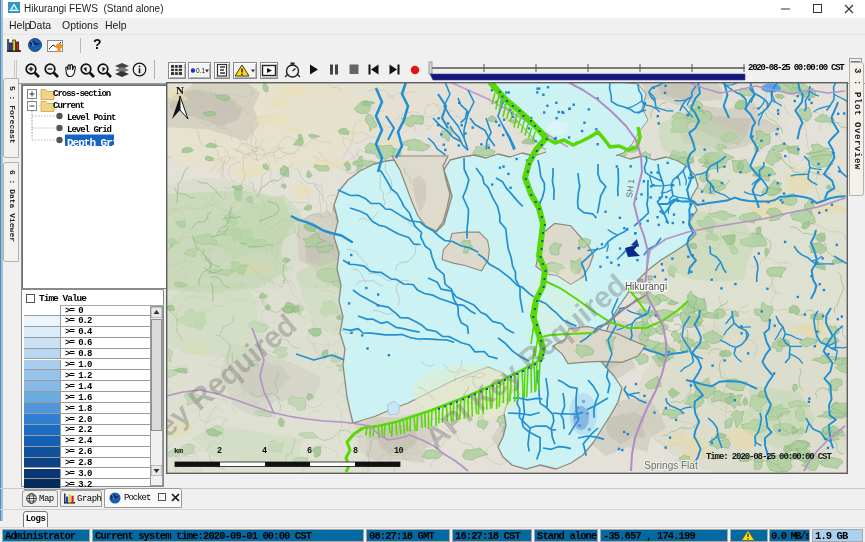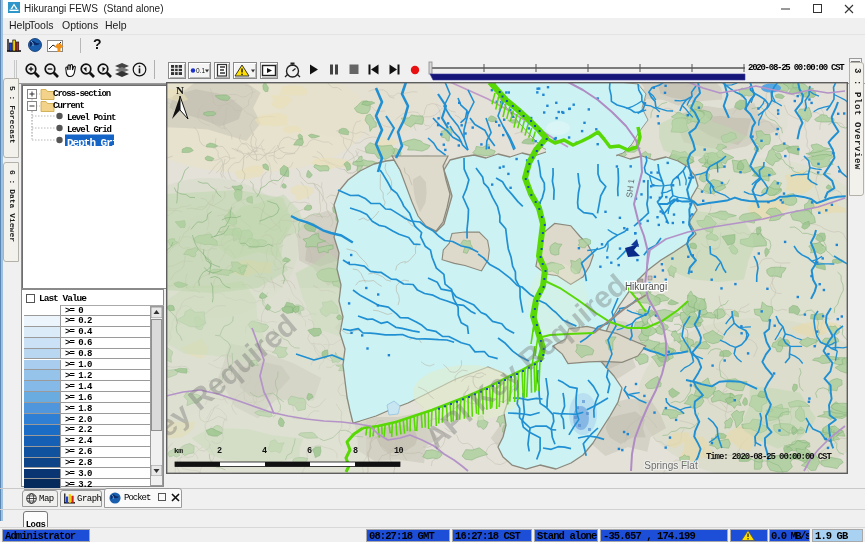--- a/index.html
+++ b/index.html
@@ -27,21 +27,21 @@
 #tree{left:21px;top:84px;width:150px;height:205px;background:#fff;border:1px solid #8a8a8a;box-shadow:inset 1px 1px 0 #6e6e6e}
 #legend{left:21px;top:289px;width:143px;height:198px;background:#fff;border:1px solid #8a8a8a}
 .lrow{position:absolute;left:2px;width:126px;border-bottom:1px solid #9a9a9a}
 .sw{position:absolute;left:0;top:0;width:37px;height:100%;border-right:1px solid #9a9a9a}
 .lv{position:absolute;left:41px;top:0.5px;font-family:"Liberation Mono",monospace;font-weight:bold;font-size:9px;letter-spacing:-1px;color:#000}
 
 .btab{position:absolute;height:17px;background:#f0f0ef;border:1px solid #9a9a9a;border-radius:3px 3px 0 0;
  font-family:"Liberation Mono",monospace;font-weight:normal;font-size:9px;letter-spacing:-0.5px;color:#000}
 #statusbar{left:0;top:527px;width:865px;height:15px;background:#f0f0f0;border-top:1px solid #d8d8d8}
 .scell{position:absolute;top:1px;height:13px;border:1px solid #a8a8a8;font-family:"Liberation Mono",monospace;
- font-weight:bold;font-size:10.5px;letter-spacing:-0.9px;color:#000;background:#1d4ed8;padding-left:2px;overflow:hidden;white-space:nowrap}
+ font-weight:bold;font-size:10.5px;letter-spacing:-0.9px;color:#000;background:#0369a1;padding-left:2px;overflow:hidden;white-space:nowrap}
 svg{display:block}
 </style></head><body>
 
 <div class="abs" id="title"></div>
 <div class="abs" id="lborder"></div>
 <svg class="abs" id="ticon" viewBox="0 0 12 11">
     <rect width="12" height="11" fill="#2e96c8"></rect>
     <polygon points="6,1.5 9.5,7 2.5,7" fill="#fff"></polygon>
     <polygon points="6,3.5 7.8,7 4.2,7" fill="#2e96c8"></polygon>
     <rect x="1.5" y="7.6" width="9" height="1.4" fill="#fff"></rect>
@@ -52,21 +52,21 @@
   </svg>
 <svg class="abs winbtn" style="left:800px" viewBox="0 0 34 18">
     <rect x="13.5" y="4.5" width="8" height="8" fill="none" stroke="#333" stroke-width="1"></rect>
   </svg>
 <svg class="abs winbtn" style="left:832px" viewBox="0 0 34 18">
     <path d="M13,5 L21,13 M21,5 L13,13" stroke="#333" stroke-width="1.1"></path>
   </svg>
 
 <div class="abs" id="menu">
  <span style="left:6px">Help</span>
-    <span style="left:26px">Tools</span>
+    <span style="left:26px">Data</span>
     <span style="left:59px">Options</span>
     <span style="left:102px">Help</span>
 </div>
 
 <div class="abs" id="tb1">
  <svg class="abs" style="left:4px;top:4px" width="14" height="13" viewBox="0 0 14 13">
   <line x1="1" y1="0" x2="1" y2="12" stroke="#111" stroke-width="1.4"></line>
       <line x1="0" y1="12" x2="14" y2="12" stroke="#111" stroke-width="1.6"></line>
   <rect x="2.5" y="4" width="2.6" height="8" fill="#2040d0" stroke="#111" stroke-width="0.7"></rect>
   <rect x="5.8" y="1" width="2.6" height="11" fill="#f0d000" stroke="#111" stroke-width="0.7"></rect>
@@ -252,21 +252,21 @@
  <div class="abs mono" style="left:31px;top:3.5px;font-size:9px;letter-spacing:-1px">Cross-section</div>
  <div class="abs mono" style="left:31px;top:15.5px;font-size:9px;letter-spacing:-1px">Current</div>
  <div class="abs mono" style="left:45px;top:27.5px;font-size:9px;letter-spacing:-1px">Level Point</div>
  <div class="abs mono" style="left:45px;top:39.5px;font-size:9px;letter-spacing:-1px">Level Grid</div>
  <div class="abs mono" style="left:45px;top:51.5px;font-size:11px;letter-spacing:-1px;color:#fff">Depth Grid</div>
 
 </div>
 
 <div class="abs" id="legend">
  <div class="abs" style="left:4px;top:4px;width:9px;height:9px;background:#fff;border:1px solid #555"></div>
- <div class="abs mono" style="left:17px;top:3px;font-size:9.5px;letter-spacing:-1px">Last Value</div>
+ <div class="abs mono" style="left:17px;top:3px;font-size:9.5px;letter-spacing:-1px">Time Value</div>
  <div class="abs" style="left:2px;top:15px;width:140px;height:1px;background:#aaa"></div>
  <div class="lrow" style="top:15.0px;height:10.9px">
       <div class="sw" style="background:#ffffff"></div>
       <div class="lv">&gt;= 0</div>
     </div>
     <div class="lrow" style="top:25.9px;height:10.9px">
       <div class="sw" style="background:#ecf4fc"></div>
       <div class="lv">&gt;= 0.2</div>
     </div>
     <div class="lrow" style="top:36.8px;height:10.9px">
@@ -1686,24 +1686,25 @@
       <path d="M3,3 Q6,5 5,8" fill="none" stroke="#7ab0e0" stroke-width="1"></path>
     </svg>
  <span style="position:absolute;left:19px;top:4px;letter-spacing:-1px">Pocket</span>
  <div class="abs" style="left:53px;top:4px;width:8px;height:8px;border:1.4px solid #555"></div>
  <svg class="abs" style="left:66px;top:4px" width="9" height="9" viewBox="0 0 9 9">
       <path d="M1,1 L8,8 M8,1 L1,8" stroke="#111" stroke-width="1.6"></path>
     </svg>
 </div>
 <div class="abs" style="left:0px;top:509px;width:865px;height:1px;background:#d2d2d2"></div>
 
-<div class="abs mono" style="left:23px;top:511px;width:25px;height:28px;border:1px solid #777;border-radius:3px;background:#fcfcfc;font-size:9px;letter-spacing:-0.5px;text-align:center;padding-top:8px">Logs</div>
+<div class="abs mono" style="left:23px;top:511px;width:25px;height:28px;border:1px solid #777;border-radius:3px;background:#fcfcfc;font-size:9px;letter-spacing:-0.5px;text-align:center;padding-top:2px">Logs</div>
 
 <div class="abs" id="statusbar">
  <div class="scell" style="left:2px;width:88px">Administrator</div>
+ <div class="scell" style="left:92px;width:272px">Current system time:2020-09-01 00:00 CST</div>
  <div class="scell" style="left:366px;width:84px">08:27:18 GMT</div>
  <div class="scell" style="left:452px;width:80px">16:27:18 CST</div>
  <div class="scell" style="left:534px;width:64px">Stand alone</div>
  <div class="scell" style="left:600px;width:128px">-35.657 , 174.199</div>
  <div class="scell" style="left:730px;width:38px">
       <svg width="14" height="11" viewBox="0 0 14 11" style="margin-left:8px">
         <polygon points="7,0.5 13.5,10.5 0.5,10.5" fill="#ffe000" stroke="#555" stroke-width="0.8"></polygon>
         <line x1="7" y1="3.5" x2="7" y2="7" stroke="#111" stroke-width="1.2"></line>
         <circle cx="7" cy="8.8" r="0.7" fill="#111"></circle>
       </svg>

